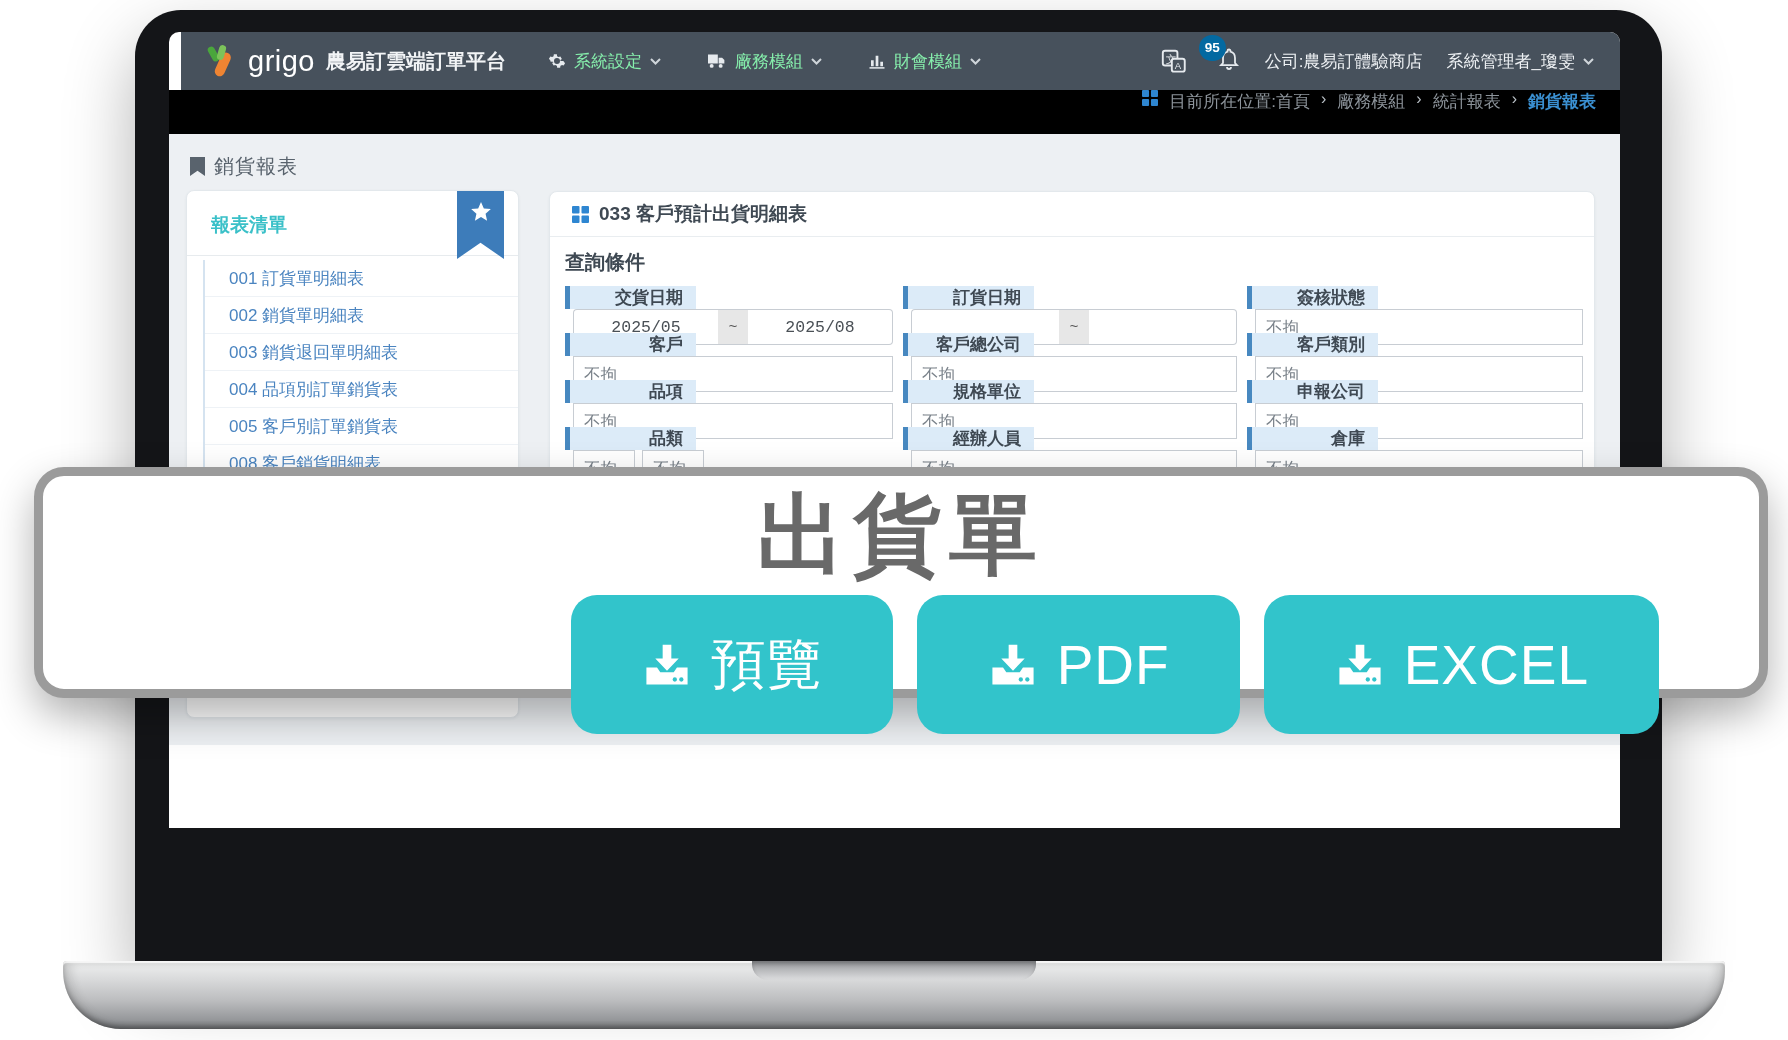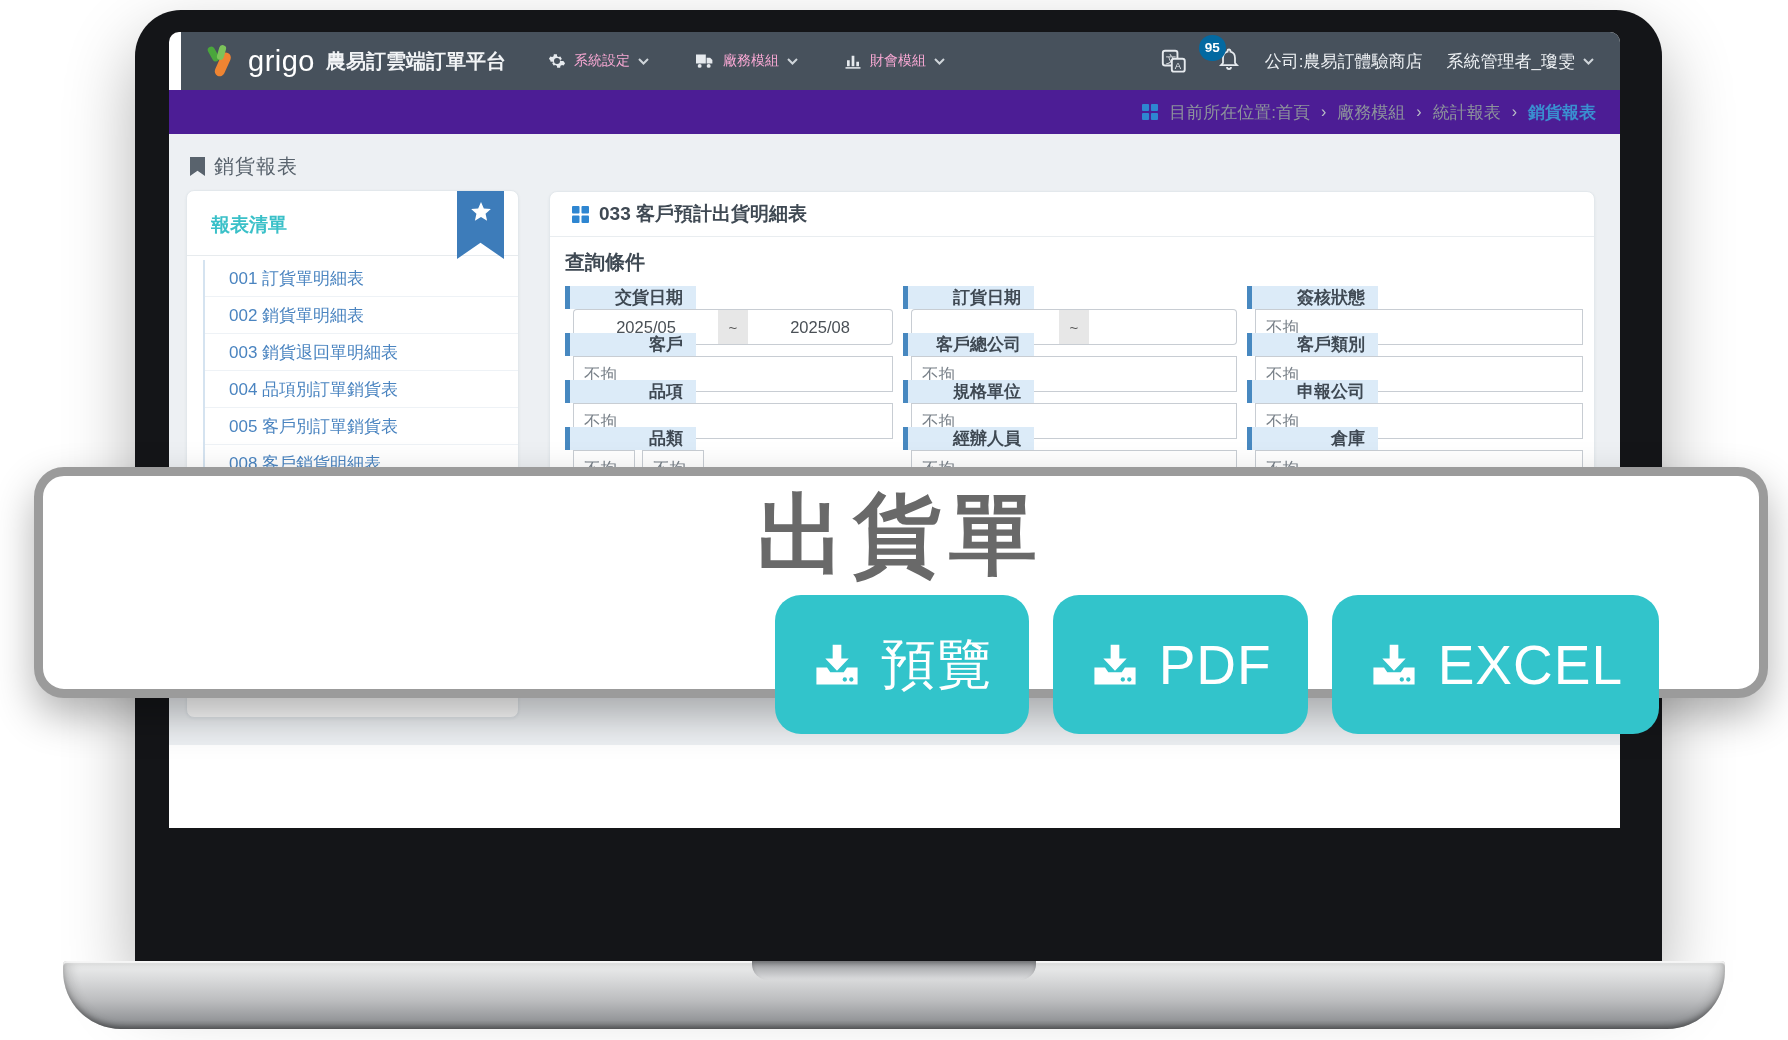--- a/index.html
+++ b/index.html
@@ -19,31 +19,31 @@
     background:linear-gradient(180deg,#97999c,#cfd0d2 80%,#dcddde); border-radius:0 0 16px 16px;
     box-shadow:inset 0 3px 4px rgba(0,0,0,.25); }
 
   
   .navbar { position:absolute; left:0; top:0; right:0; height:58px; background:#47515c;
     display:flex; align-items:center; padding:0 26px 0 22px; color:#fff;margin-left:12px; }
   .logo-group { display:flex; align-items:center; gap:9px; }
   .brand { font-size:29px; font-weight:500; letter-spacing:.5px; color:#fff; }
   .platform { font-size:20px; font-weight:700; color:#f2f4f6; margin-left:2px; }
   .nav-menus { display:flex; align-items:center; gap:46px; margin-left:42px; }
-  .menu-item { display:flex; align-items:center; gap:8px; font-size:14px; color:#f9a8d4; cursor:pointer; }
+  .menu-item { display:flex; align-items:center; gap:8px; font-size:17px; color:#86efac; cursor:pointer; }
   .nav-right { margin-left:auto; display:flex; align-items:center; gap:24px; font-size:17px; color:#eef1f4; }
   .bell-wrap { position:relative; margin-left:6px; }
   .badge { position:absolute; top:-12px; left:-18px; min-width:27px; height:26px; padding:0 6px;
     background:#0369a1; border-radius:14px; display:flex; align-items:center; justify-content:center;
     color:#fff; font-size:13.5px; font-weight:700; }
   .user-menu { display:flex; align-items:center; gap:8px; cursor:pointer; }
 
   
-  .breadcrumb-bar { position:absolute; left:0; top:58px; right:0; height:44px; background:#4c1d95;
-    display:flex; align-items:center; justify-content:flex-end; gap:11px; padding-right:24px;
+  .breadcrumb-bar { position:absolute; left:0; top:58px; right:0; height:44px; background:#000000;
+    display:flex; align-items:flex-start; justify-content:flex-end; gap:11px; padding-right:24px;
     font-size:17px; color:#8d949b; }
   .crumb-sep { color:#b9c0c6; font-size:16px; }
   .crumb { color:#8d949b; cursor:pointer; }
   .crumb.active { color:#3a8fd0; font-weight:700; }
 
   
   .page-body { position:absolute; left:0; top:102px; right:0; bottom:0; background:#edf0f3; }
   .lower-white { position:absolute; left:0; right:0; bottom:0; height:83px; background:#fff; }
   .page-title-row { position:absolute; left:21px; top:19px; display:flex; align-items:center; gap:9px;
     font-size:20px; color:#59636d; letter-spacing:1px; }
@@ -68,36 +68,36 @@
   .section-title { margin:12px 22px 10px 15px; font-size:20px; font-weight:700; color:#3f4953; }
   .qform { display:grid; grid-template-columns:328px 334px 336px; gap:5px 10px; margin:0 16px 18px 15px; }
   .fg { display:flex; height:42px;flex-direction:column; }
   .flabel { width:131px; flex:none; background:#dcebf8; border-left:5px solid #4788c0;
     display:flex; align-items:center; justify-content:flex-end; padding-right:13px;
     font-size:17px; font-weight:600; color:#3f4953; }
   .fctl { flex:1; display:flex; align-items:center; padding-left:8px; gap:7px; }
   .inp { height:36px; width:100%; border:1px solid #c8cdd3; border-radius:0; padding:12px 10px;
     font-size:16.5px; color:#4a5056; background:#fff; font-family:inherit; }
   .inp::placeholder { color:#7a828a; opacity:1; }
-  .range { gap:0; }
+  .range { gap:0;font-family:Liberation Mono, monospace; }
   .range .inp.from { border-radius:4px 0 0 4px; border-right:0; text-align:center; padding:0 6px; }
   .range .inp.to { border-radius:0 4px 4px 0; border-left:0; text-align:center; padding:0 6px; }
   .tilde { width:30px; height:36px; flex:none; background:#e7e7e7; border-top:1px solid #c8cdd3;
     border-bottom:1px solid #c8cdd3; display:flex; align-items:center; justify-content:center;
     color:#555; font-size:15px; }
   .inp.small { width:62px; flex:none; }
 
   
   .overlay { position:absolute; left:34px; top:467px; width:1734px; height:231px; z-index:50;
     background:#fff; border:9px solid #9b9b9b; border-radius:30px;
     box-shadow:0 18px 40px rgba(0,0,0,.30); display:flex; align-items:center; padding:0 100px;flex-direction:column; }
   .overlay-title { font-size:88px; font-weight:700; color:#696969; letter-spacing:8px; }
   .btn-row { margin-left:auto; display:flex; gap:24px; }
   .dl-btn { height:139px; border:none; border-radius:26px; background:#32c4cb; color:#fff;
-    display:flex; align-items:center; justify-content:center; gap:18px; padding:0 36px;
+    display:flex; align-items:center; justify-content:center; gap:18px; padding:0 70px;
     font-size:55px; font-weight:500; font-family:inherit; cursor:pointer; letter-spacing:1px; }
 
   .icon { display:inline-flex; align-items:center; justify-content:center; }
 </style>
 </head>
 <body>
 
 <div class="stage">
 
   <div class="laptop-screen">

